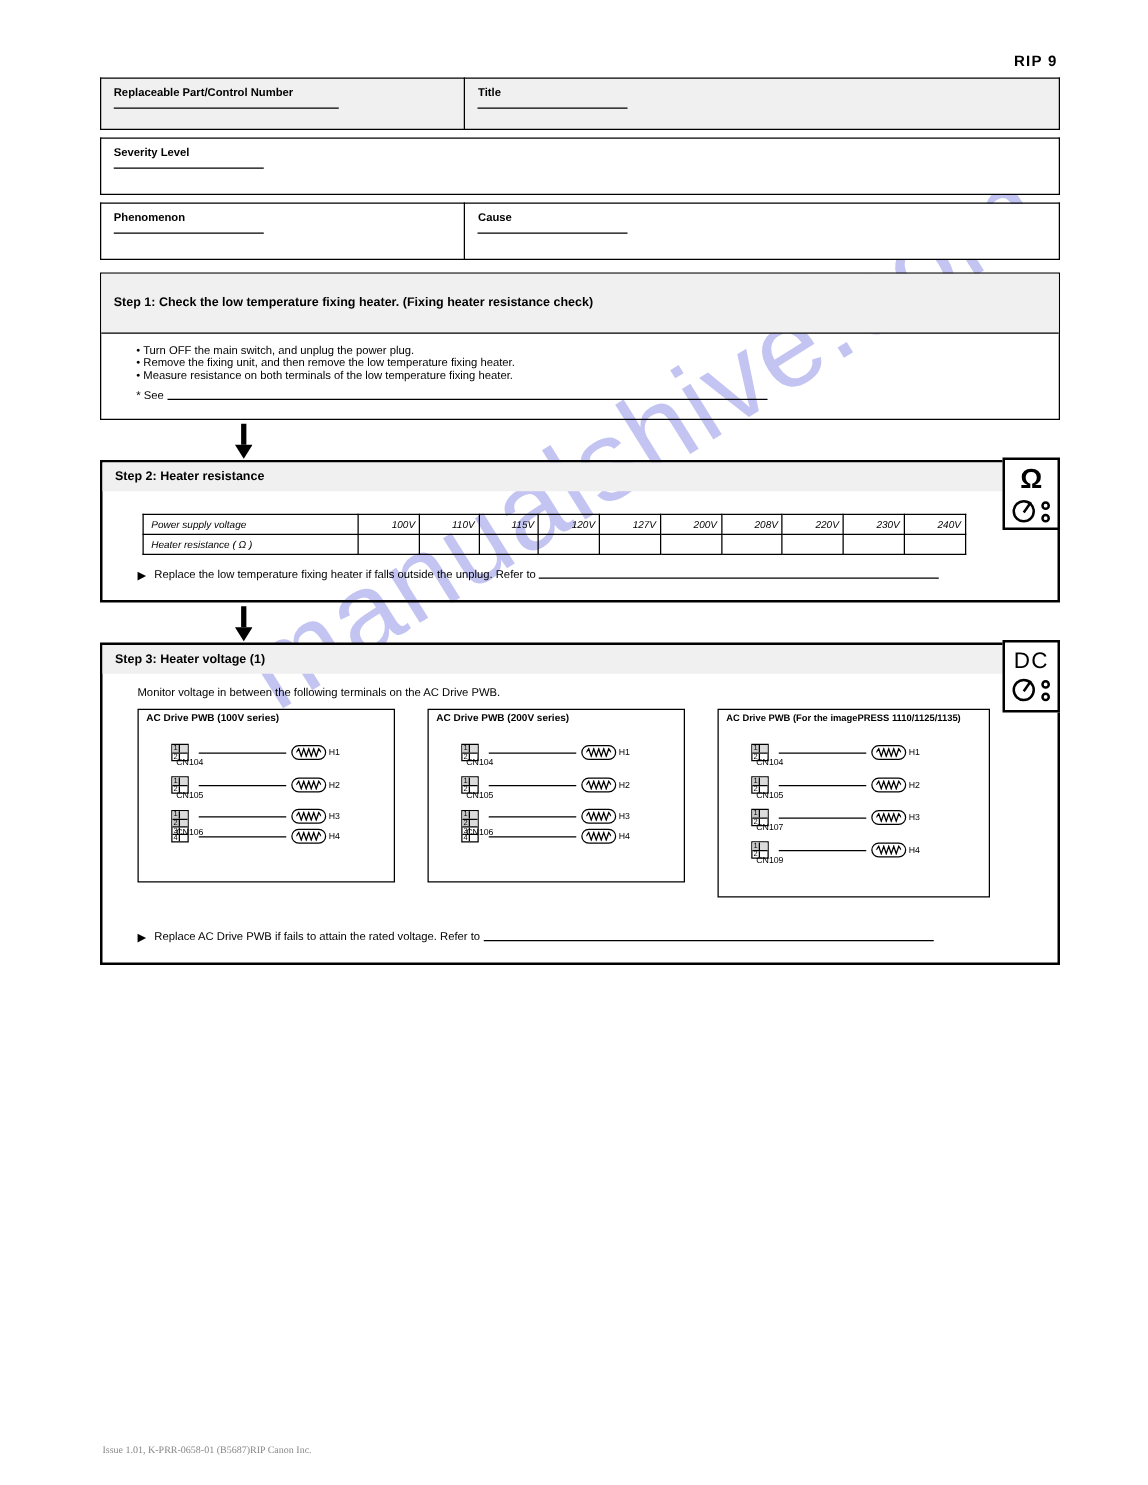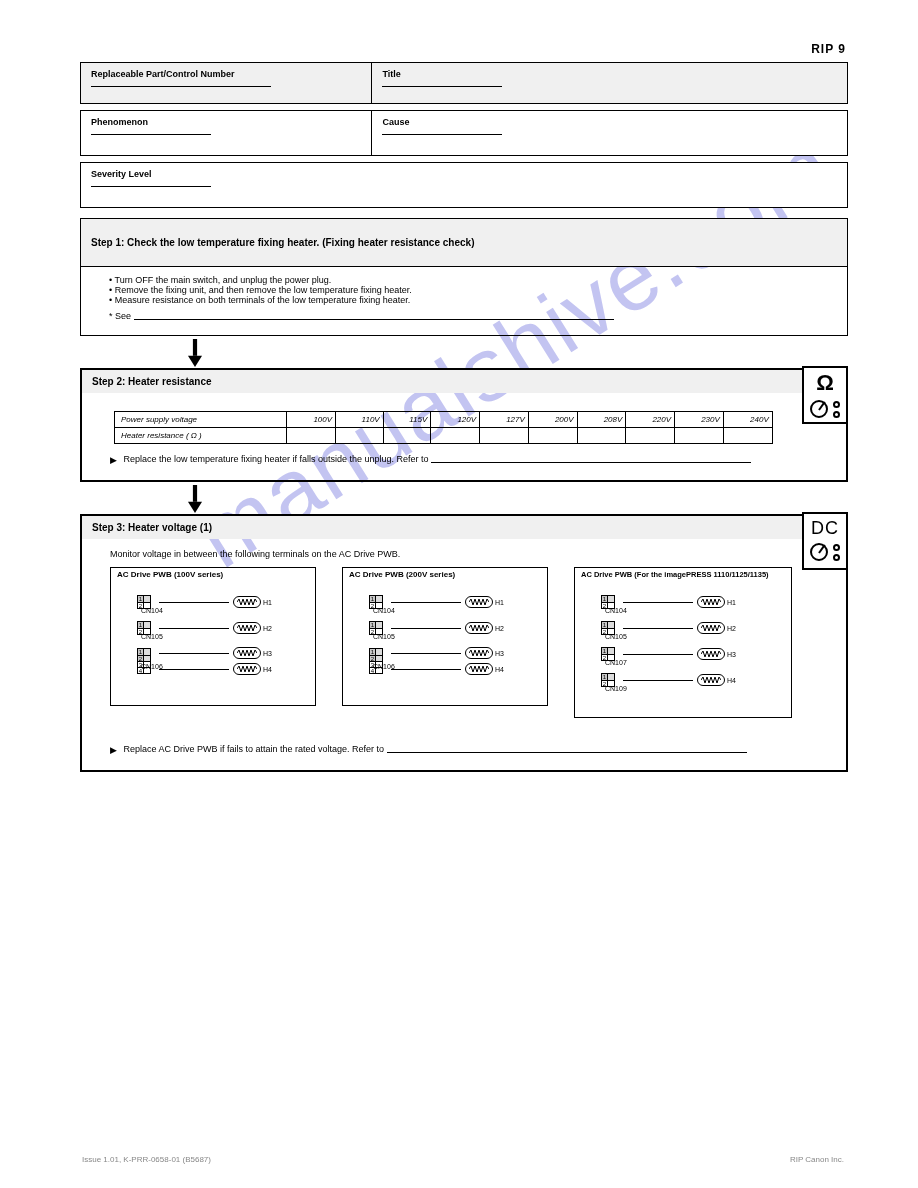--- a/index.html
+++ b/index.html
@@ -216,26 +216,27 @@
   }
   .pair {
     display:flex; flex-direction:column;
   }
   .pair .wire + .wire { margin-top:-1px; }
   .conn-wrap { position: relative; }
   .footer {
     font-size: 8px;
     color: #888;
     display:flex;
-    justify-content: space-between;
+    justify-content: flex-start;
     padding: 0 74px 0 82px;
     position: absolute;
     bottom: 24px;
     width: 918px;
     left:0;
+    font-family:Liberation Serif, serif;
   }
   .watermark {
     position: absolute;
     top: 300px; left: 150px;
     font-size: 90px;
     color: rgba(106, 107, 221, 0.4);
     transform: rotate(-32deg);
     pointer-events: none;
     font-family: Arial, sans-serif;
     letter-spacing: 2px;
@@ -257,40 +258,40 @@
         <span class="underline-blank"></span>
       </td>
       <td>
         <span class="header-label">Title</span>
         <span class="underline-blank short"></span>
       </td>
     </tr>
   </tbody>
     </table>
 
+  <table class="sub-table severity-row">
+    <tbody>
+        <tr>
+      <td>
+        <span class="header-label">Severity Level</span>
+        <span class="underline-blank short"></span>
+      </td>
+    </tr>
+  </tbody>
+    </table>
+
   <table class="sub-table">
     <tbody>
         <tr>
       <td style="width:38%">
         <span class="header-label">Phenomenon</span>
         <span class="underline-blank short"></span>
       </td>
       <td>
         <span class="header-label">Cause</span>
-        <span class="underline-blank short"></span>
-      </td>
-    </tr>
-  </tbody>
-    </table>
-
-  <table class="sub-table severity-row">
-    <tbody>
-        <tr>
-      <td>
-        <span class="header-label">Severity Level</span>
         <span class="underline-blank short"></span>
       </td>
     </tr>
   </tbody>
     </table>
 
   <div class="section-box">
     <div class="section-head">Step 1:  Check the low temperature fixing heater. (Fixing heater resistance check)</div>
     <div class="section-body">
       <div class="bullet">• <span>Turn OFF the main switch, and unplug the power plug.</span></div>

